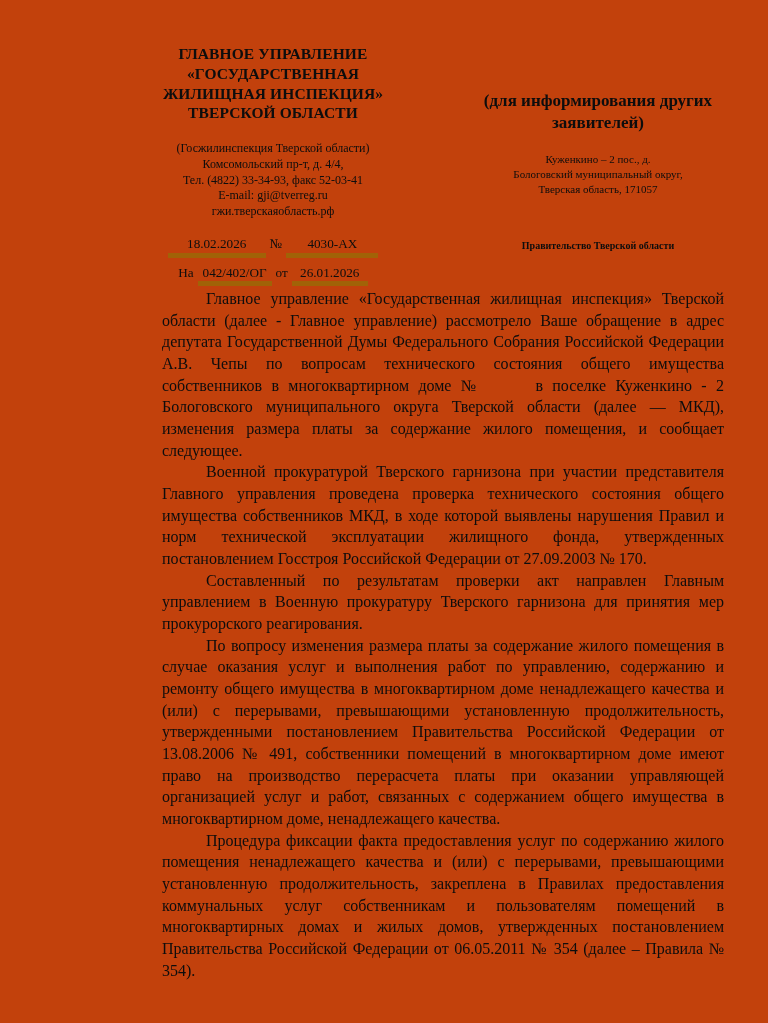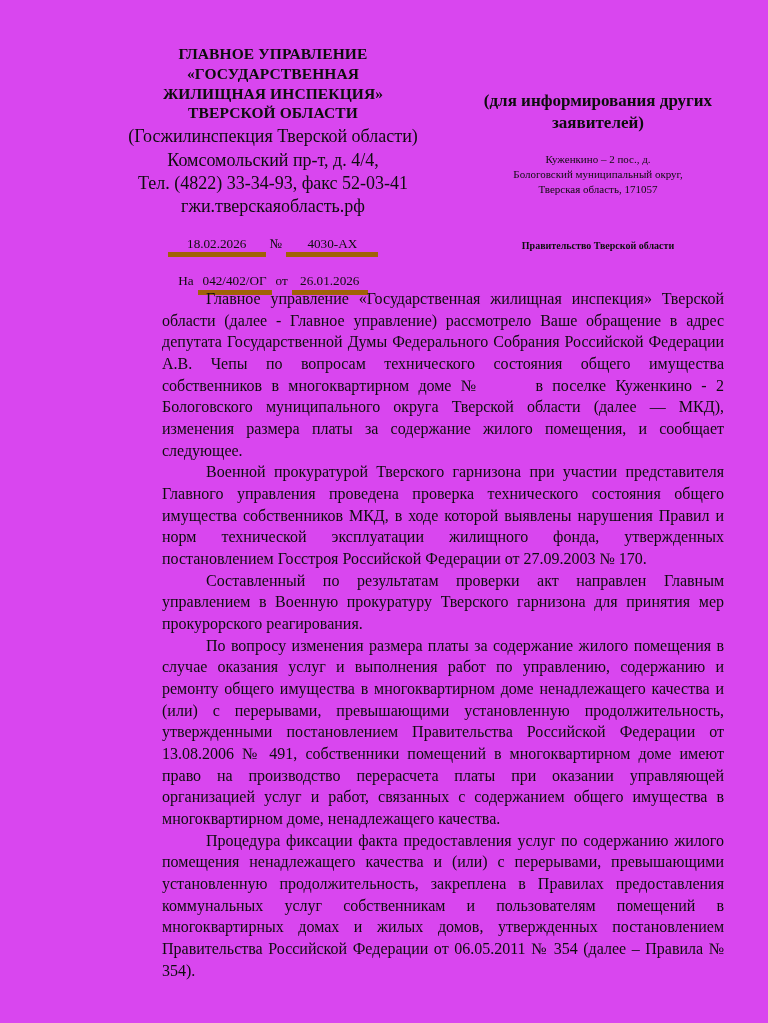--- a/index.html
+++ b/index.html
@@ -12,21 +12,21 @@
     width: 768px;
     height: 1023px;
     font-family: "Liberation Serif", "DejaVu Serif", serif;
     color: #0d0d0d;
     -webkit-font-smoothing: antialiased;
   }
   .page {
     position: relative;
     width: 768px;
     height: 1023px;
-    background: #d946ef;
+    background: #c2410c;
     overflow: hidden;
   }
 
   
   .letterhead {
     position: absolute;
     left: 0;
     top: 44px;
     width: 768px;
     display: flex;
@@ -45,23 +45,23 @@
 
   .org-title {
     font-weight: bold;
     font-size: 15.5px;
     line-height: 1.28;
     letter-spacing: 0.1px;
   }
   .org-title div { white-space: nowrap; }
 
   .org-sub {
-    font-size: 18px;
+    font-size: 12px;
     line-height: 1.30;
-    margin-top: 2px;
+    margin-top: 18px;
   }
   .org-sub div { white-space: nowrap; }
 
   
   .refblock {
     margin-top: 16px;
     font-size: 13.2px;
     line-height: 1.42;
     text-align: center;
   }
@@ -69,21 +69,21 @@
     display: flex;
     justify-content: center;
     align-items: baseline;
     gap: 4px;
   }
   .ref-line2 {
     display: flex;
     justify-content: center;
     align-items: baseline;
     gap: 4px;
-    margin-top: 15px;
+    margin-top: 6px;
   }
   .ul {
     border-bottom: 5px solid #a16207;
     display: inline-block;
     text-align: center;
     padding: 0 3px;
     line-height: 1.25;
   }
   .w-date { min-width: 92px; }
   .w-num  { min-width: 86px; }
@@ -145,20 +145,21 @@
         <div>ГЛАВНОЕ УПРАВЛЕНИЕ</div>
         <div>«ГОСУДАРСТВЕННАЯ</div>
         <div>ЖИЛИЩНАЯ ИНСПЕКЦИЯ»</div>
         <div>ТВЕРСКОЙ ОБЛАСТИ</div>
       </div>
 
       <div class="org-sub">
         <div>(Госжилинспекция Тверской области)</div>
         <div>Комсомольский пр-т, д. 4/4,</div>
         <div>Тел. (4822) 33-34-93, факс 52-03-41</div>
+        <div>E-mail: gji@tverreg.ru</div>
         <div>гжи.тверскаяобласть.рф</div>
       </div>
 
       <div class="refblock">
         <div class="ref-line1">
           <span class="ul w-date">18.02.2026</span>
           <span>№</span>
           <span class="ul w-num">4030-АХ</span>
         </div>
         <div class="ref-line2">

